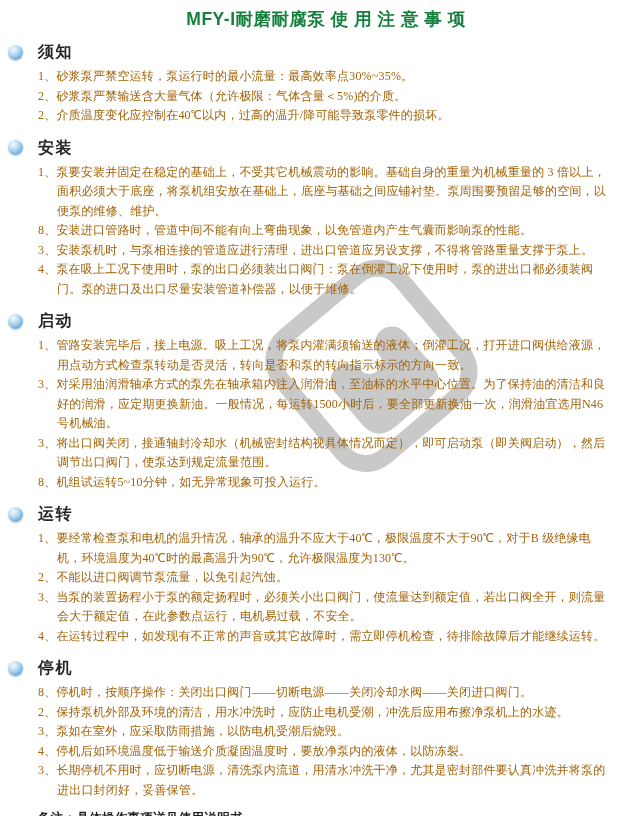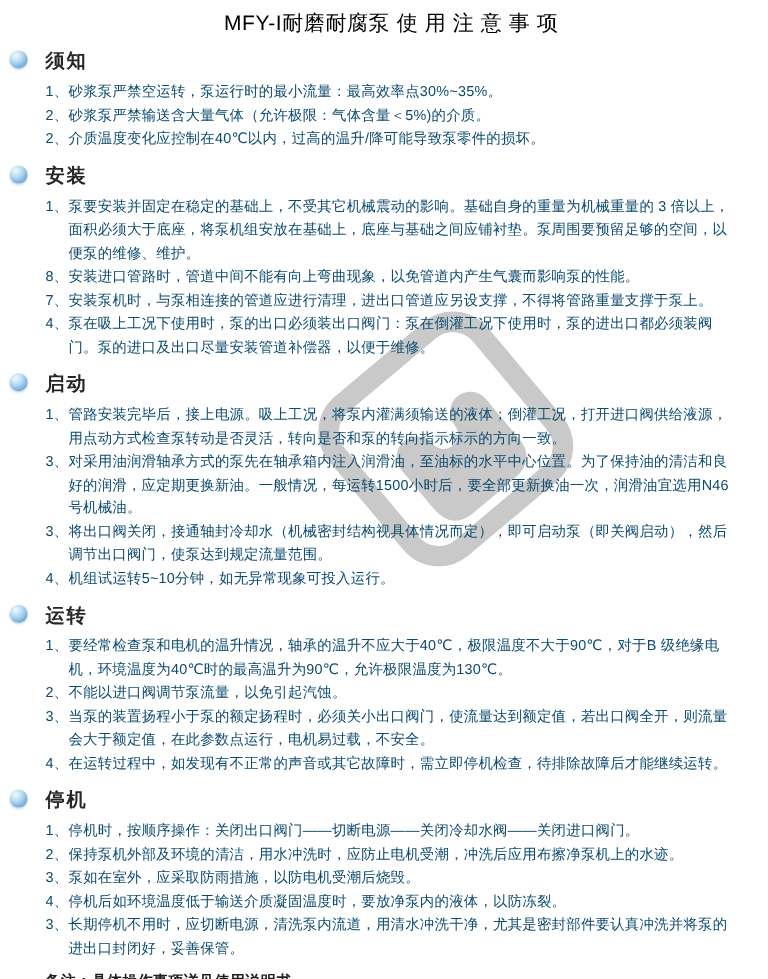--- a/index.html
+++ b/index.html
@@ -27,30 +27,30 @@
     pointer-events: none;
   }
   .content {
     position: relative;
     z-index: 1;
     padding: 8px 26px 0 38px;
   }
   .title {
     margin: 0 0 2px 0;
     font-size: 17.5px;
-    font-weight: normal;
-    color: #000000;
+    font-weight: bold;
+    color: #15803d;
     text-align: center;
     letter-spacing: 0.5px;
     line-height: 22px;
   }
   .section { margin-top: 12px; }
   .heading-row {
     display: flex;
-    align-items: flex-start;
+    align-items: center;
     gap: 15px;
     height: 20px;
     margin-left: -30px;
     margin-bottom: 5px;
   }
   .orb {
     width: 15px;
     height: 15px;
     border-radius: 50%;
     background: radial-gradient(circle at 35% 28%, #f2fafe 0%, #bcdcf2 35%, #74aede 72%, #5094cc 100%);
@@ -62,25 +62,26 @@
     font-weight: bold;
     color: #262626;
     letter-spacing: 1.5px;
     line-height: 20px;
   }
   .items { }
   .item {
     margin: 0;
     font-size: 12px;
     line-height: 19.5px;
-    color: #0c4a6e;
+    color: #a16207;
     letter-spacing: 0.2px;
     padding-left: 19px;
     text-indent: -19px;
     word-break: break-all;
+    font-family: Liberation Serif, serif;
   }
   .note {
     margin: 9px 0 0 0;
     font-size: 12.5px;
     font-weight: bold;
     color: #1e1e1e;
     letter-spacing: 0.3px;
     line-height: 19px;
   }
 </style>
@@ -115,35 +116,35 @@
   </div>
 
   <div class="section">
     <div class="heading-row">
       <span class="orb"></span>
       <span class="heading-label">安装</span>
     </div>
     <div class="items">
             <p class="item">1、泵要安装并固定在稳定的基础上，不受其它机械震动的影响。基础自身的重量为机械重量的 3 倍以上，面积必须大于底座，将泵机组安放在基础上，底座与基础之间应铺衬垫。泵周围要预留足够的空间，以便泵的维修、维护。</p>
             <p class="item">8、安装进口管路时，管道中间不能有向上弯曲现象，以免管道内产生气囊而影响泵的性能。</p>
-            <p class="item">7、安装泵机时，与泵相连接的管道应进行清理，进出口管道应另设支撑，不得将管路重量支撑于泵上。</p>
+            <p class="item">3、安装泵机时，与泵相连接的管道应进行清理，进出口管道应另设支撑，不得将管路重量支撑于泵上。</p>
             <p class="item">4、泵在吸上工况下使用时，泵的出口必须装出口阀门：泵在倒灌工况下使用时，泵的进出口都必须装阀门。泵的进口及出口尽量安装管道补偿器，以便于维修。</p>
           </div>
   </div>
 
   <div class="section">
     <div class="heading-row">
       <span class="orb"></span>
       <span class="heading-label">启动</span>
     </div>
     <div class="items">
             <p class="item">1、管路安装完毕后，接上电源。吸上工况，将泵内灌满须输送的液体；倒灌工况，打开进口阀供给液源，用点动方式检查泵转动是否灵活，转向是否和泵的转向指示标示的方向一致。</p>
             <p class="item">3、对采用油润滑轴承方式的泵先在轴承箱内注入润滑油，至油标的水平中心位置。为了保持油的清洁和良好的润滑，应定期更换新油。一般情况，每运转1500小时后，要全部更新换油一次，润滑油宜选用N46号机械油。</p>
             <p class="item">3、将出口阀关闭，接通轴封冷却水（机械密封结构视具体情况而定），即可启动泵（即关阀启动），然后调节出口阀门，使泵达到规定流量范围。</p>
-            <p class="item">4、机组试运转5~10分钟，如无异常现象可投入运行。</p>
+            <p class="item">8、机组试运转5~10分钟，如无异常现象可投入运行。</p>
           </div>
   </div>
 
   <div class="section">
     <div class="heading-row">
       <span class="orb"></span>
       <span class="heading-label">运转</span>
     </div>
     <div class="items">
             <p class="item">1、要经常检查泵和电机的温升情况，轴承的温升不应大于40℃，极限温度不大于90℃，对于B 级绝缘电机，环境温度为40℃时的最高温升为90℃，允许极限温度为130℃。</p>
@@ -152,21 +153,21 @@
             <p class="item">4、在运转过程中，如发现有不正常的声音或其它故障时，需立即停机检查，待排除故障后才能继续运转。</p>
           </div>
   </div>
 
   <div class="section">
     <div class="heading-row">
       <span class="orb"></span>
       <span class="heading-label">停机</span>
     </div>
     <div class="items">
-            <p class="item">1、停机时，按顺序操作：关闭出口阀门——切断电源——关闭冷却水阀——关闭进口阀门。</p>
+            <p class="item">8、停机时，按顺序操作：关闭出口阀门——切断电源——关闭冷却水阀——关闭进口阀门。</p>
             <p class="item">2、保持泵机外部及环境的清洁，用水冲洗时，应防止电机受潮，冲洗后应用布擦净泵机上的水迹。</p>
             <p class="item">3、泵如在室外，应采取防雨措施，以防电机受潮后烧毁。</p>
             <p class="item">4、停机后如环境温度低于输送介质凝固温度时，要放净泵内的液体，以防冻裂。</p>
             <p class="item">3、长期停机不用时，应切断电源，清洗泵内流道，用清水冲洗干净，尤其是密封部件要认真冲洗并将泵的进出口封闭好，妥善保管。</p>
           </div>
   </div>
 </div>
 
     <p class="note">备注：具体操作事项详见使用说明书。</p>
   </div>

